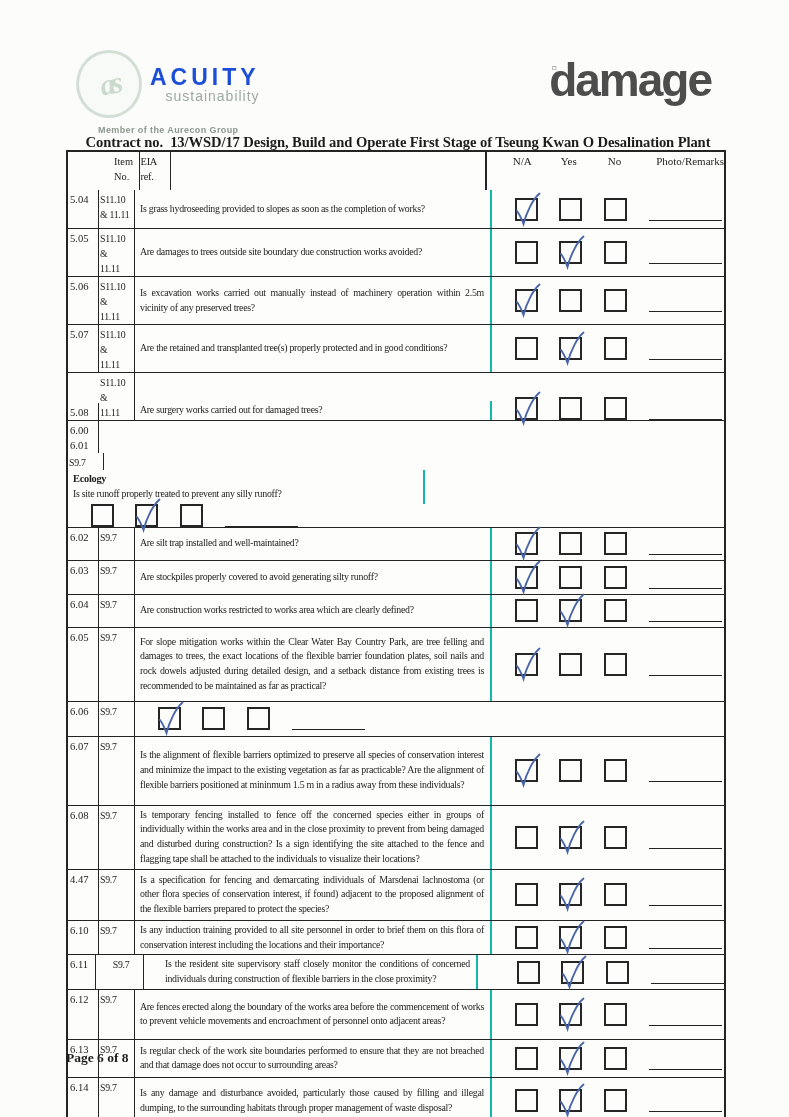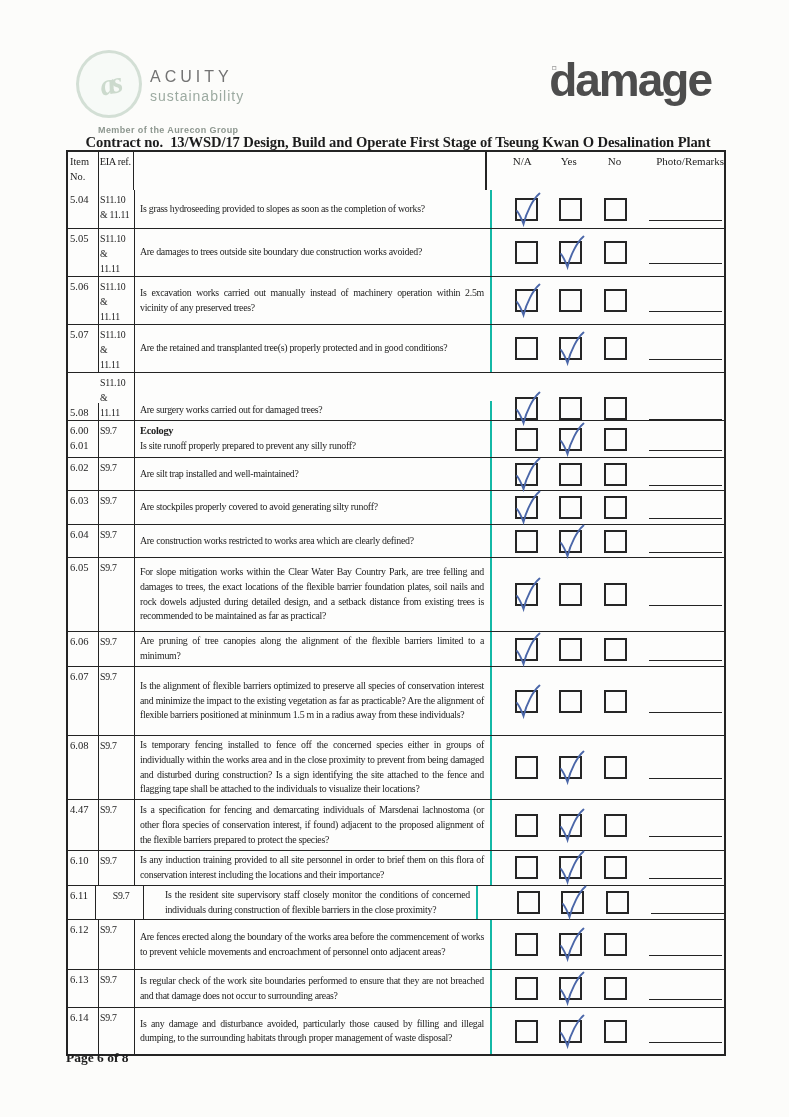--- a/index.html
+++ b/index.html
@@ -17,22 +17,22 @@
     border:3px solid #d3dfd5;position:relative;flex:0 0 auto;
     display:flex;align-items:center;justify-content:center;
     background:#f7faf7;
   }
   .emblem span{
     font-family:"Liberation Serif", serif;font-style:italic;font-weight:bold;
     font-size:30px;color:#ccdacd;transform:rotate(-12deg);letter-spacing:-4px;
   }
   .acuity-words{margin-left:8px;}
   .acuity-name{
-    font-family:"Liberation Sans", sans-serif;font-weight:normal;
-    font-size:16px;letter-spacing:4px;color:#737373;line-height:24px;
+    font-family:"Liberation Sans", sans-serif;font-weight:bold;
+    font-size:23px;letter-spacing:4px;color:#1d4ed8;line-height:24px;
   }
   .acuity-sub{
     font-family:"Liberation Sans", sans-serif;
     font-size:14px;color:#9caaa1;text-align:right;line-height:15px;letter-spacing:1px;
   }
   .acuity-member{
     font-family:"Liberation Sans", sans-serif;font-weight:bold;
     font-size:9px;color:#8d978f;margin-top:7px;margin-left:22px;letter-spacing:.4px;
   }
   .aurecon{
@@ -79,21 +79,21 @@
   }
   .cbox.b1{margin-left:23px;}
   .cbox.b2{margin-left:21px;}
   .cbox.b3{margin-left:22px;}
   .tick{position:absolute;left:-5px;top:-9px;width:31px;height:37px;overflow:visible;}
   .remark{
     width:73px;height:22px;margin-left:22px;flex:0 0 auto;
     border-bottom:1.7px solid #242424;
   }
   
-  .hrow{display:flex;height:38px;box-sizing:border-box;}
+  .hrow{display:flex;height:38px;box-sizing:border-box;margin-left:44px;}
   .hrow .c-item,.hrow .c-eia{font-size:10.4px;}
   .hrow .c-q{border-right:2px solid #242424;}
   .hlabels{flex:1;display:flex;font-size:11px;padding-top:3px;}
   .hlabels span{display:inline-block;}
   .hl-na{margin-left:26px;}
   .hl-yes{margin-left:29px;}
   .hl-no{margin-left:31px;}
   .hl-rem{margin-left:35px;}
   
   .footer{
@@ -222,27 +222,27 @@
           <div class="cbox b1">
             <svg class="tick" viewBox="0 0 31 37">
               <path d="M5 20 C8 24 10 29 11.5 33 C14.5 21 21 8 27.5 2.5" fill="none" stroke="#4a66a8" stroke-width="1.9" stroke-linecap="round"></path>
             </svg>
           </div>
           <div class="cbox b2"></div>
           <div class="cbox b3"></div>
           <div class="remark"></div>
         </div>
       </div>
-      <div class="trow" style="min-height: 37px;">
+      <div class="trow" style="min-height: 37px; flex-direction: column;">
         <div class="cell c-item">6.00
 6.01</div>
         <div class="cell c-eia">S9.7</div>
         <div class="cell c-q">
           <div class="sect">Ecology</div>
-          <div class="qtext">Is site runoff properly prepared to prevent any silly runoff?</div>
+          <div class="qtext">Is site runoff properly treated to prevent any silly runoff?</div>
         </div>
         <div class="cell c-checks">
           <div class="cbox b1"></div>
           <div class="cbox b2">
             <svg class="tick" viewBox="0 0 31 37">
               <path d="M5 20 C8 24 10 29 11.5 33 C14.5 21 21 8 27.5 2.5" fill="none" stroke="#4a66a8" stroke-width="1.9" stroke-linecap="round"></path>
             </svg>
           </div>
           <div class="cbox b3"></div>
           <div class="remark"></div>
@@ -312,23 +312,20 @@
             </svg>
           </div>
           <div class="cbox b2"></div>
           <div class="cbox b3"></div>
           <div class="remark"></div>
         </div>
       </div>
       <div class="trow" style="min-height: 35px;">
         <div class="cell c-item">6.06</div>
         <div class="cell c-eia">S9.7</div>
-        <div class="cell c-q">
-          <div class="qtext">Are pruning of tree canopies along the alignment of the flexible barriers limited to a minimum?</div>
-        </div>
         <div class="cell c-checks">
           <div class="cbox b1">
             <svg class="tick" viewBox="0 0 31 37">
               <path d="M5 20 C8 24 10 29 11.5 33 C14.5 21 21 8 27.5 2.5" fill="none" stroke="#4a66a8" stroke-width="1.9" stroke-linecap="round"></path>
             </svg>
           </div>
           <div class="cbox b2"></div>
           <div class="cbox b3"></div>
           <div class="remark"></div>
         </div>

